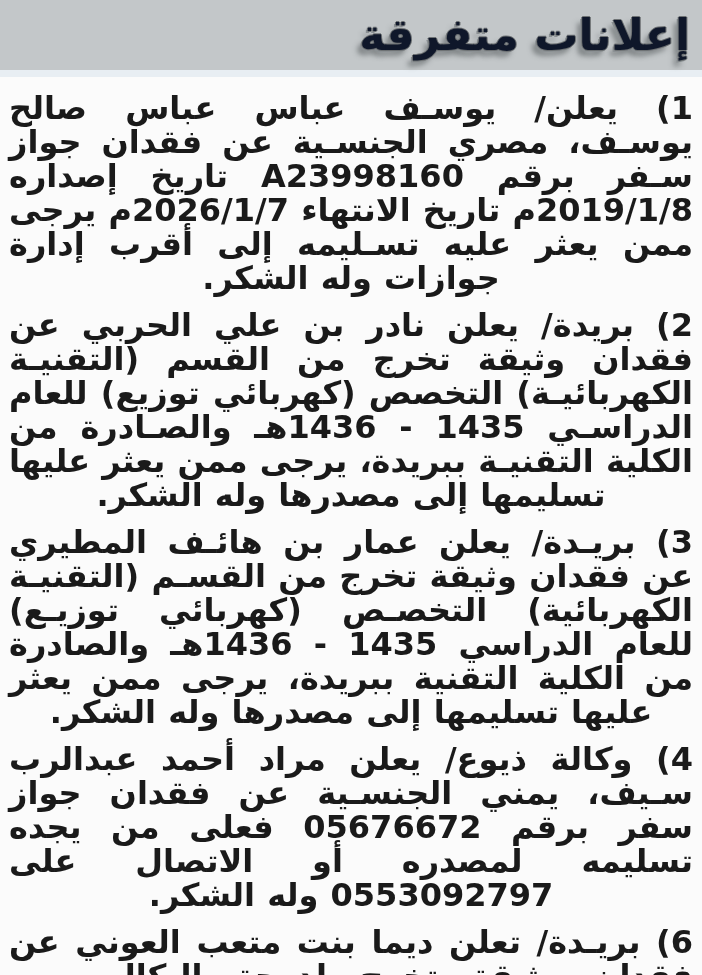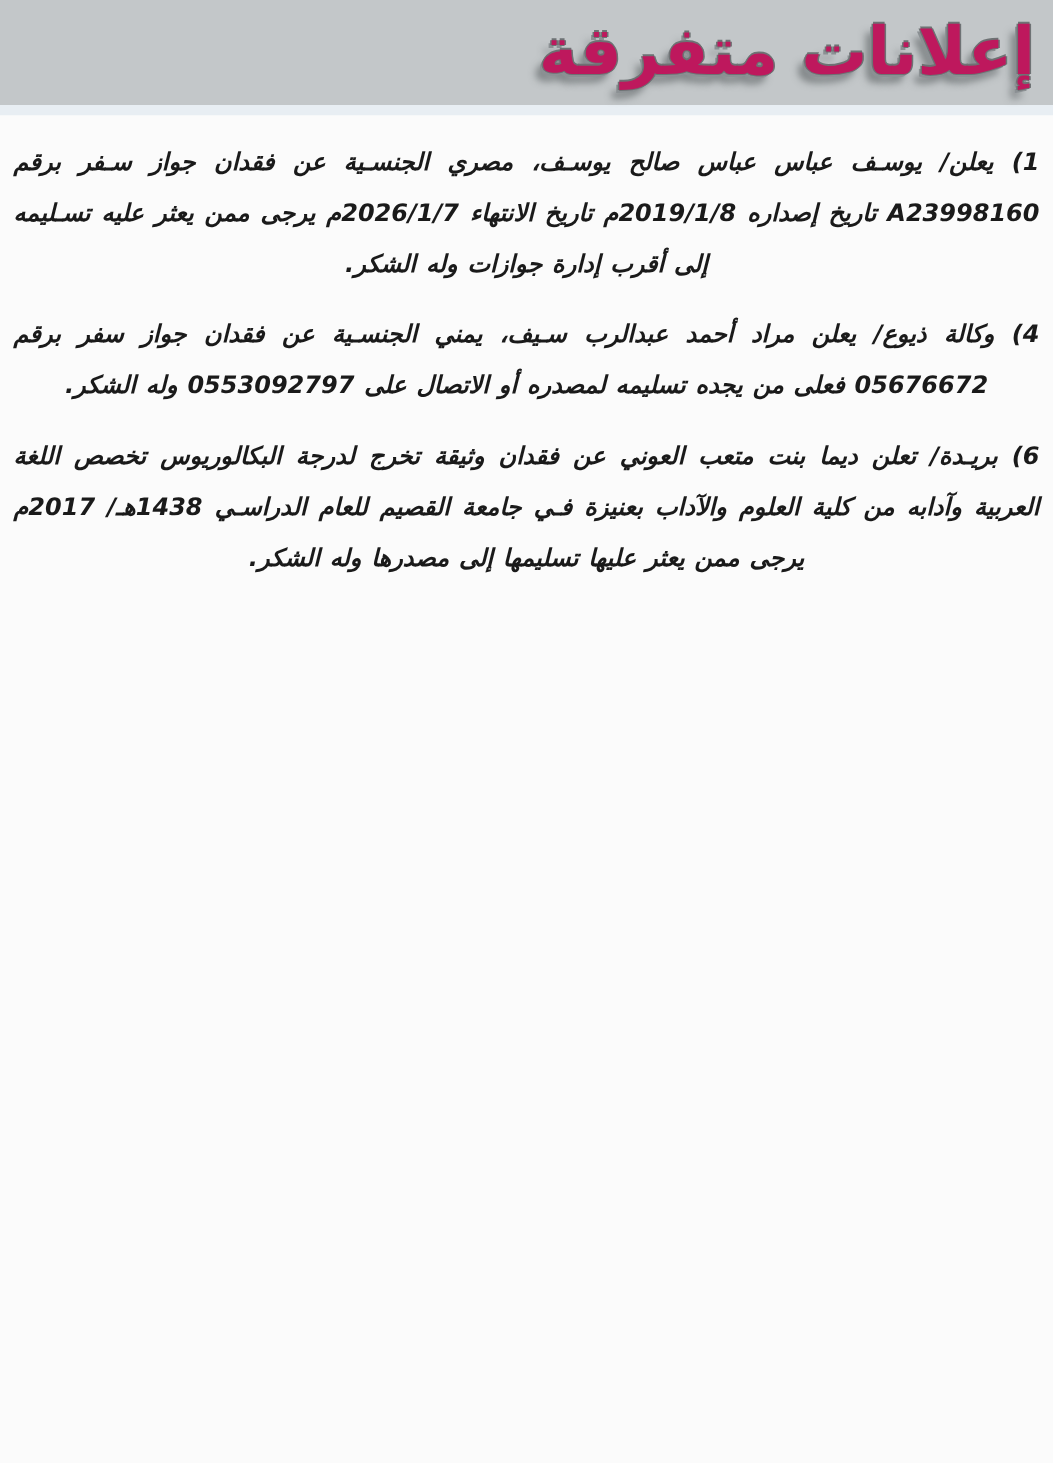--- a/index.html
+++ b/index.html
@@ -23,21 +23,21 @@
     justify-content: flex-start; 
     direction: rtl;
     padding: 0 12px 0 0;
     box-sizing: border-box;
   }
   .banner-title {
     margin: 0;
     font-size: 44px;
     font-weight: bold;
     line-height: 1;
-    color: #be185d;
+    color: #0f172a;
     letter-spacing: 1px;
     text-shadow:
       -1px 0 0 #6e7274,
        1px 0 0 #6e7274,
        0 -1px 0 #6e7274,
        0 1px 0 #6e7274,
       -2px 2px 0 #8b9093,
       -5px 6px 5px rgba(80,85,88,0.55);
   }
   
@@ -49,35 +49,36 @@
   .ads {
     padding: 14px 9px 0 9px;
     background: #fbfbfb;
   }
   .ad {
     direction: rtl;
     unicode-bidi: plaintext;
     text-align: justify;
     text-align-last: center;
     -moz-text-align-last: center;
-    font-size: 16px;
+    font-size: 32px;
     font-weight: bold;
     color: #1a1a1a;
     line-height: 34px;
     margin: 0 0 13px 0;
     word-spacing: 1px;
-    font-style: italic;
   }
 </style>
 </head>
 <body>
 
 <header class="banner">
   <h1 class="banner-title">إعلانات متفرقة</h1>
 </header>
 
 <div class="separator"></div>
 
 <main class="ads">
   <p class="ad">1) يعلن/ يوسـف عباس عباس صالح يوسـف، مصري الجنسـية عن فقدان جواز سـفر برقم A23998160 تاريخ إصداره 2019/1/8م تاريخ الانتهاء 2026/1/7م يرجى ممن يعثر عليه تسـليمه إلى أقرب إدارة جوازات وله الشكر.</p>
+  <p class="ad">2) بريدة/ يعلن نادر بن علي الحربي عن فقدان وثيقة تخرج من القسم (التقنيـة الكهربائيـة) التخصص (كهربائي توزيع) للعام الدراسـي 1435 - 1436هـ والصـادرة من الكلية التقنيـة ببريدة، يرجى ممن يعثر عليها تسليمها إلى مصدرها وله الشكر.</p>
+  <p class="ad">3) بريـدة/ يعلن عمار بن هائـف المطيري عن فقدان وثيقة تخرج من القسـم (التقنيـة الكهربائية) التخصـص (كهربائي توزيـع) للعام الدراسي 1435 - 1436هـ والصادرة من الكلية التقنية ببريدة، يرجى ممن يعثر عليها تسليمها إلى مصدرها وله الشكر.</p>
   <p class="ad">4) وكالة ذيوع/ يعلن مراد أحمد عبدالرب سـيف، يمني الجنسـية عن فقدان جواز سفر برقم 05676672 فعلى من يجده تسليمه لمصدره أو الاتصال على 0553092797 وله الشكر.</p>
   <p class="ad">6) بريـدة/ تعلن ديما بنت متعب العوني عن فقدان وثيقة تخرج لدرجة البكالوريوس تخصص اللغة العربية وآدابه من كلية العلوم والآداب بعنيزة فـي جامعة القصيم للعام الدراسـي 1438هـ/ 2017م يرجى ممن يعثر عليها تسليمها إلى مصدرها وله الشكر.</p>
 </main>
 
 </body></html>

